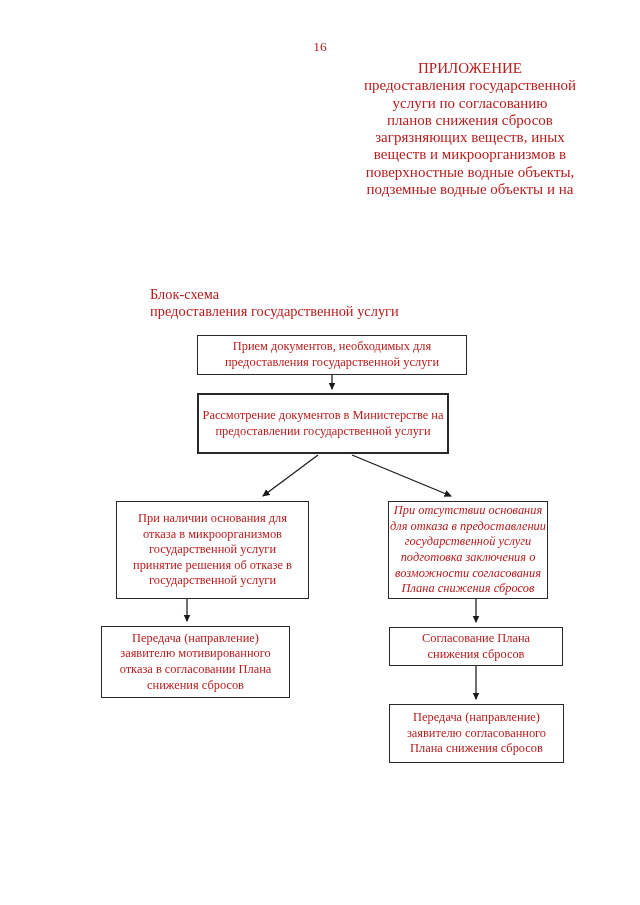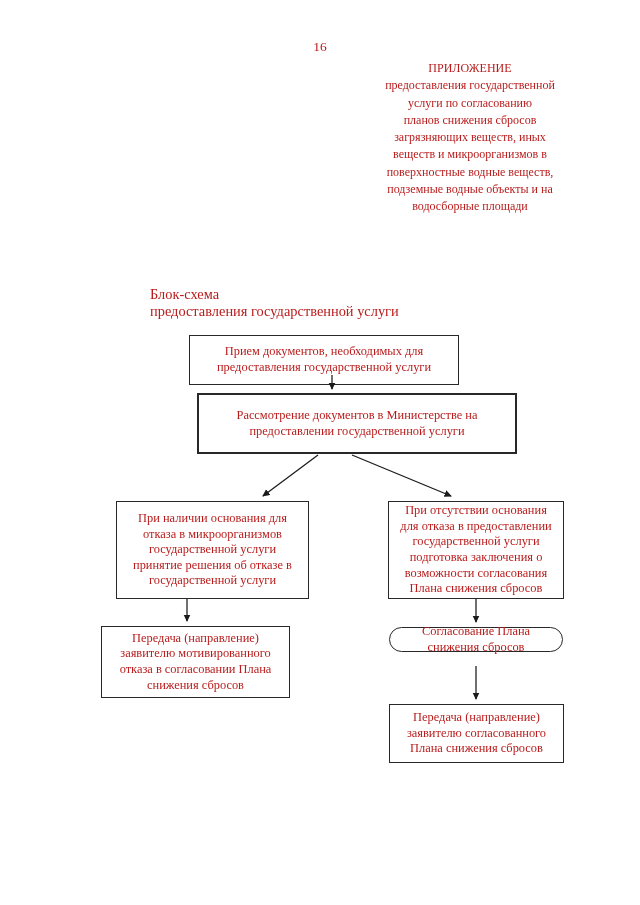--- a/index.html
+++ b/index.html
@@ -24,21 +24,21 @@
     width: 640px;
     text-align: center;
     font-size: 13.5px;
   }
   .appendix-header {
     position: absolute;
     top: 60px;
     left: 332px;
     width: 276px;
     text-align: center;
-    font-size: 12px;
+    font-size: 15px;
     line-height: 17.3px;
   }
   .flowchart-title {
     position: absolute;
     top: 286px;
     left: 150px;
     width: 362px;
     font-size: 14.4px;
     line-height: 17.3px;
   }
@@ -48,26 +48,26 @@
     border: 1px solid #282828;
     display: flex;
     flex-direction: column;
     justify-content: center;
     text-align: center;
     font-size: 12.4px;
     line-height: 15.6px;
     background: #ffffff;
   }
   .box.thick { border-width: 2px; }
-  #box-receive            { left: 189px; top: 335px; width: 270px; height: 50px; }
-  #box-review             { left: 197px; top: 393px; width: 320px; height: 61px; }
+  #box-receive            { left: 197px; top: 335px; width: 270px; height: 40px; }
+  #box-review             { left: 197px; top: 393px; width: 252px; height: 61px; }
   #box-refuse-decision    { left: 116px; top: 501px; width: 193px; height: 98px; }
-  #box-approve-conclusion { left: 388px; top: 501px; width: 176px; height: 98px; }
+  #box-approve-conclusion { left: 388px; top: 501px; width: 160px; height: 98px; font-style: italic; }
   #box-send-refusal       { left: 101px; top: 626px; width: 189px; height: 72px; }
-  #box-approve-plan       { left: 389px; top: 627px; width: 174px; height: 25px; border-radius: 13px; }
+  #box-approve-plan       { left: 389px; top: 627px; width: 174px; height: 39px; }
   #box-send-approved      { left: 389px; top: 704px; width: 175px; height: 59px; }
   .arrows {
     position: absolute;
     top: 0;
     left: 0;
     pointer-events: none;
   }
   .arrows line {
     stroke: #1b1b1b;
     stroke-width: 1.25;
@@ -80,23 +80,22 @@
 
   <div class="page-number">16</div>
 
   <div class="appendix-header">
       <div>ПРИЛОЖЕНИЕ</div>
       <div>предоставления государственной</div>
       <div>услуги по согласованию</div>
       <div>планов снижения сбросов</div>
       <div>загрязняющих веществ, иных</div>
       <div>веществ и микроорганизмов в</div>
-      <div>поверхностные водные веществ,</div>
+      <div>поверхностные водные объекты,</div>
       <div>подземные водные объекты и на</div>
-      <div>водосборные площади</div>
     </div>
 
   <div class="flowchart-title">
       <div>Блок-схема</div>
       <div>предоставления государственной услуги</div>
     </div>
 
   <div class="box" id="box-receive">
       <div>Прием документов, необходимых для</div>
       <div>предоставления государственной услуги</div>

